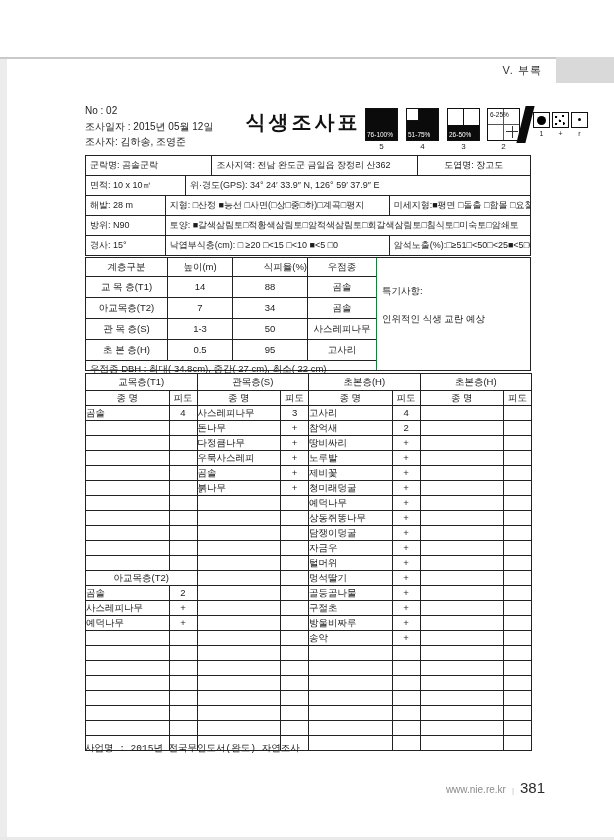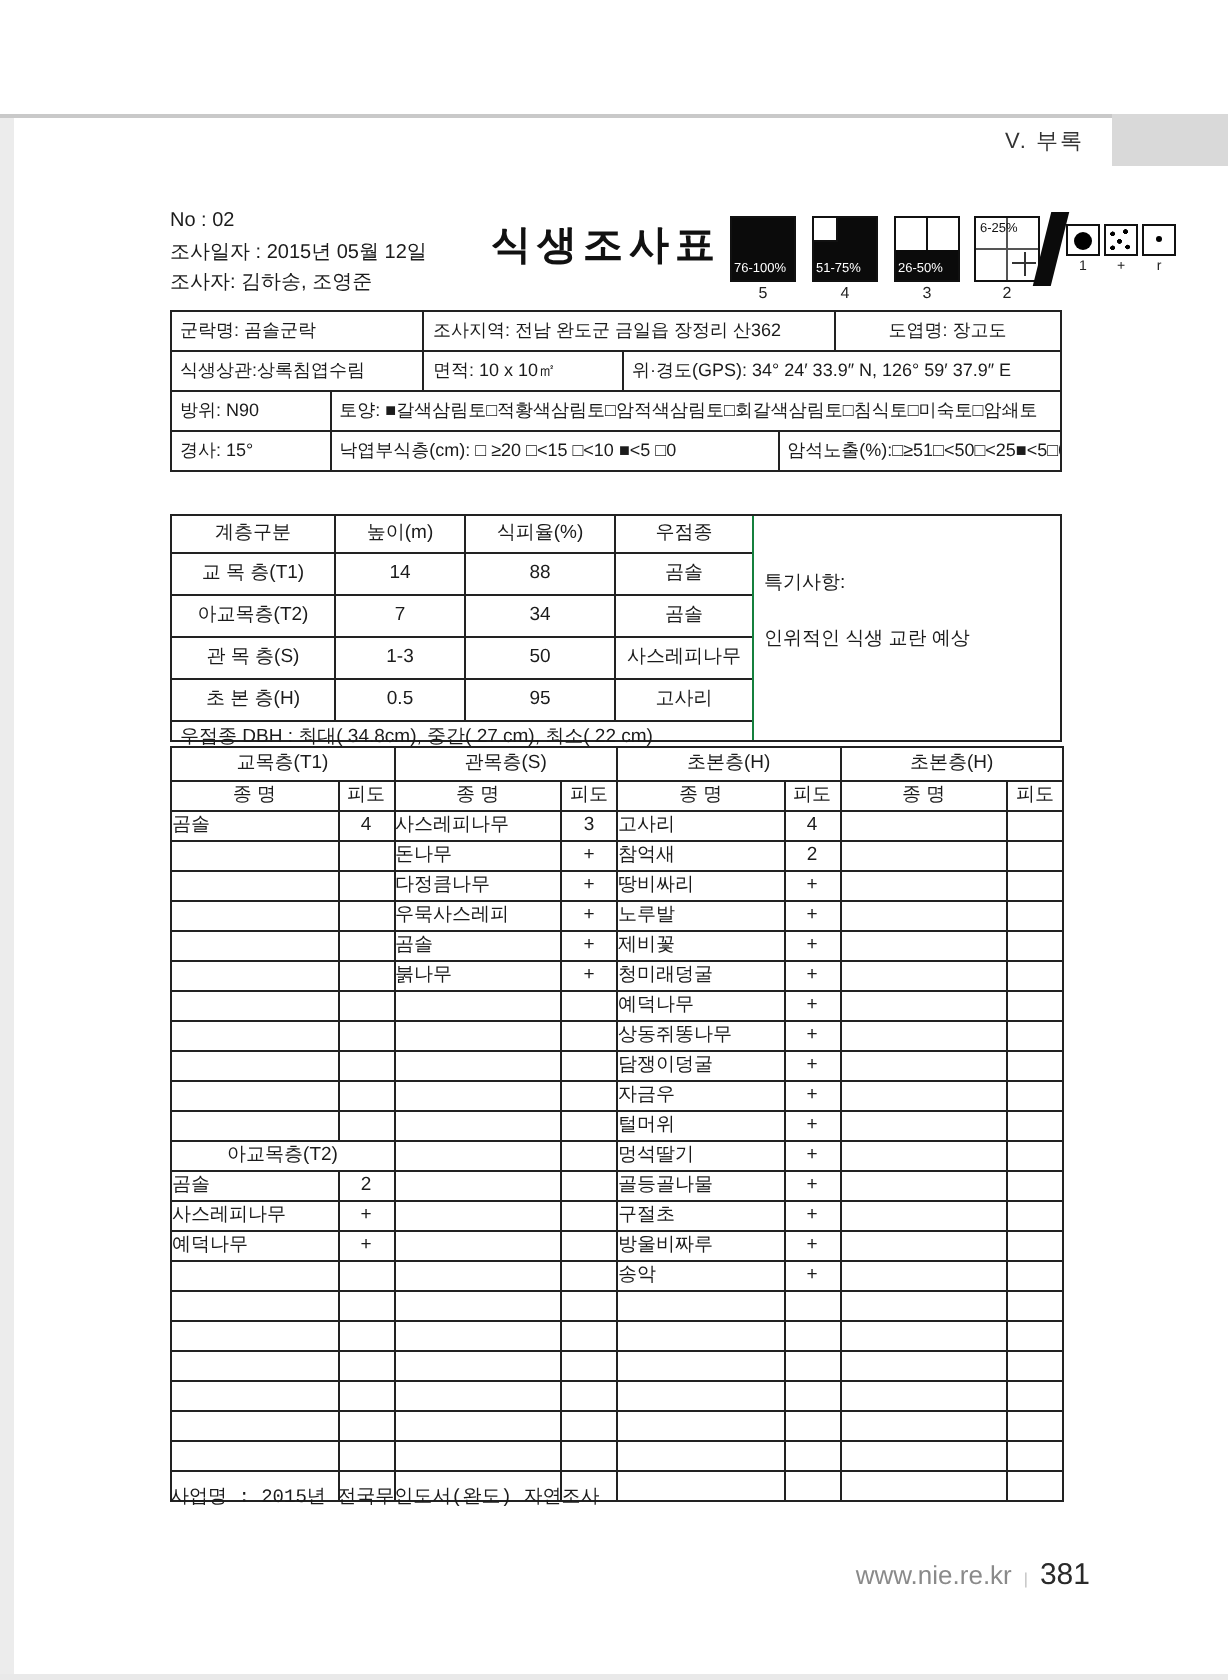--- a/index.html
+++ b/index.html
@@ -72,21 +72,21 @@
   table.sp td,table.sp th{border:1px solid #222;padding:0;font-weight:normal;
         font-size:9.5px;overflow:hidden;white-space:nowrap;}
   tr.gh th{height:16px;line-height:16px;text-align:center;}
   tr.ch th{height:14px;line-height:14px;text-align:center;}
   td.nm{height:14px;line-height:14px;text-align:left;padding-left:6px;}
   td.cv{height:14px;line-height:14px;text-align:center;}
   td.sub{height:14px;line-height:14px;text-align:center;}
 
   .project-line{position:absolute;left:85px;top:742px;font-size:9.5px;font-family:Liberation Mono, monospace;}
   .footer{position:absolute;right:69px;top:779px;display:flex;align-items:baseline;gap:6px;}
-  .footer-url{font-size:13px;color:#8a8a8a;}
+  .footer-url{font-size:10px;color:#8a8a8a;}
   .footer-sep{font-size:8px;color:#c0c0c0;}
   .footer-page{font-size:15px;color:#2a2a2a;}
 </style>
 </head>
 <body>
 
 <div class="page">
   <div class="left-strip"></div>
   <div class="bottom-strip"></div>
   <div class="top-rule"></div>
@@ -142,41 +142,45 @@
     </div>
   <div class="sym-num" style="left:571px;">r</div>
 
   <div class="info">
     <div class="irow">
       <div class="icell" style="width:127px;">군락명: 곰솔군락</div>
       <div class="icell" style="width:206px;">조사지역: 전남 완도군 금일읍 장정리 산362</div>
       <div class="icell" style="width:113px;text-align:center;padding-left:0;">도엽명: 장고도</div>
     </div>
     <div class="irow">
-      <div class="icell" style="width:127px;">식생상관:상록침엽수림</div>
       <div class="icell" style="width:100px;">면적: 10 x 10㎡</div>
       <div class="icell" style="width:219px;">위·경도(GPS): 34° 24′ 33.9″ N, 126° 59′ 37.9″ E</div>
+    </div>
+    <div class="irow">
+      <div class="icell" style="width:80px;">해발: 28 m</div>
+      <div class="icell" style="width:225px;">지형: □산정 ■능선 □사면(□상□중□하)□계곡□평지</div>
+      <div class="icell" style="width:141px;">미세지형:■평면 □돌출 □함몰 □요철</div>
     </div>
     <div class="irow">
       <div class="icell" style="width:80px;">방위: N90</div>
       <div class="icell" style="width:366px;">토양: ■갈색삼림토□적황색삼림토□암적색삼림토□회갈색삼림토□침식토□미숙토□암쇄토</div>
     </div>
     <div class="irow">
       <div class="icell" style="width:80px;">경사: 15°</div>
       <div class="icell" style="width:225px;">낙엽부식층(cm): □ ≥20 □&lt;15 □&lt;10 ■&lt;5 □0</div>
       <div class="icell" style="width:141px;">암석노출(%):□≥51□&lt;50□&lt;25■&lt;5□0</div>
     </div>
   </div>
 
   <div class="layer-wrap">
     <div class="layer-left">
       <div class="lrow">
         <div class="lcell lh" style="width:82px;">계층구분</div>
         <div class="lcell lh" style="width:65px;">높이(m)</div>
-        <div class="lcell lh" style="width:75px;">식피율(%)</div>
+        <div class="lcell lh" style="width:75px;text-align:right;">식피율(%)</div>
         <div class="lcell lh" style="width:68px;">우점종</div>
       </div>
       <div class="lrow">
         <div class="lcell ld" style="width:82px;">교 목 층(T1)</div>
         <div class="lcell ld" style="width:65px;">14</div>
         <div class="lcell ld" style="width:75px;">88</div>
         <div class="lcell ld" style="width:68px;">곰솔</div>
       </div>
       <div class="lrow">
         <div class="lcell ld" style="width:82px;">아교목층(T2)</div>

